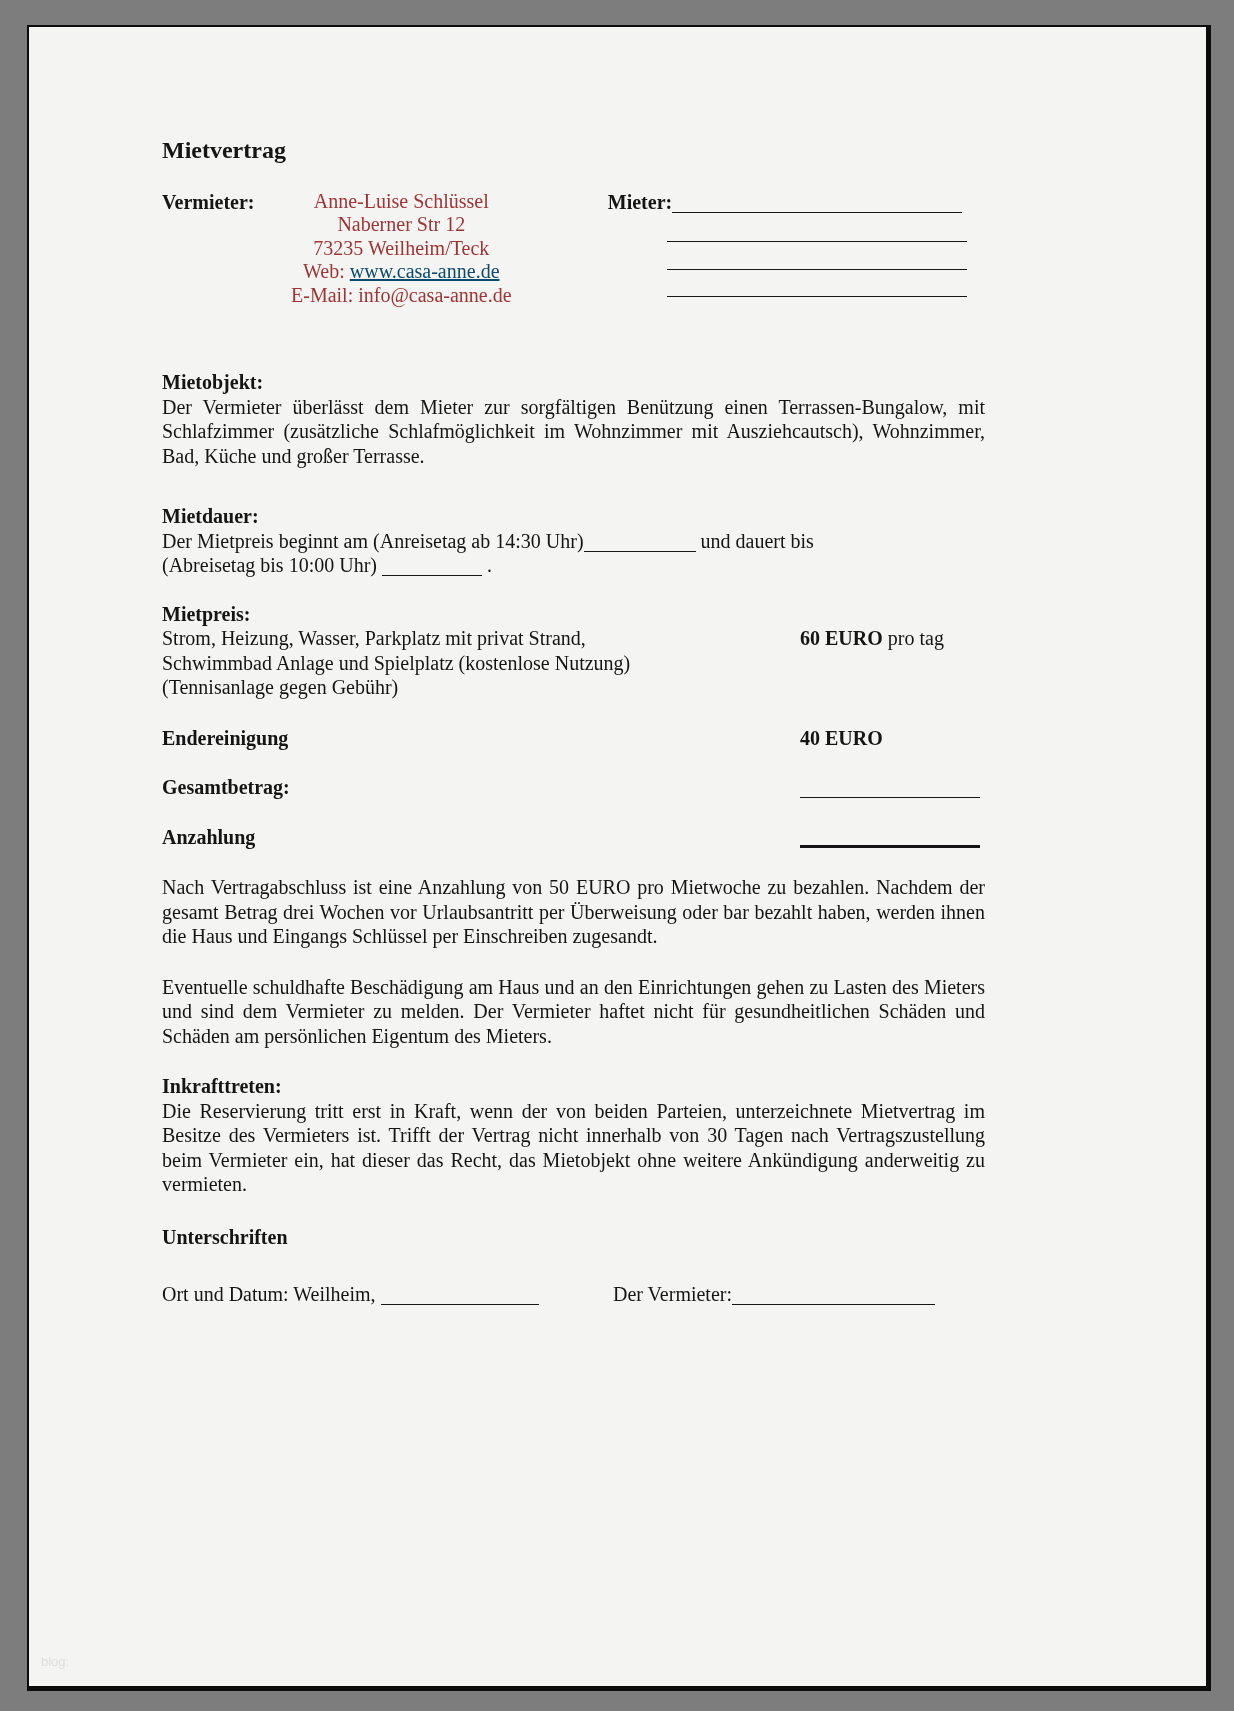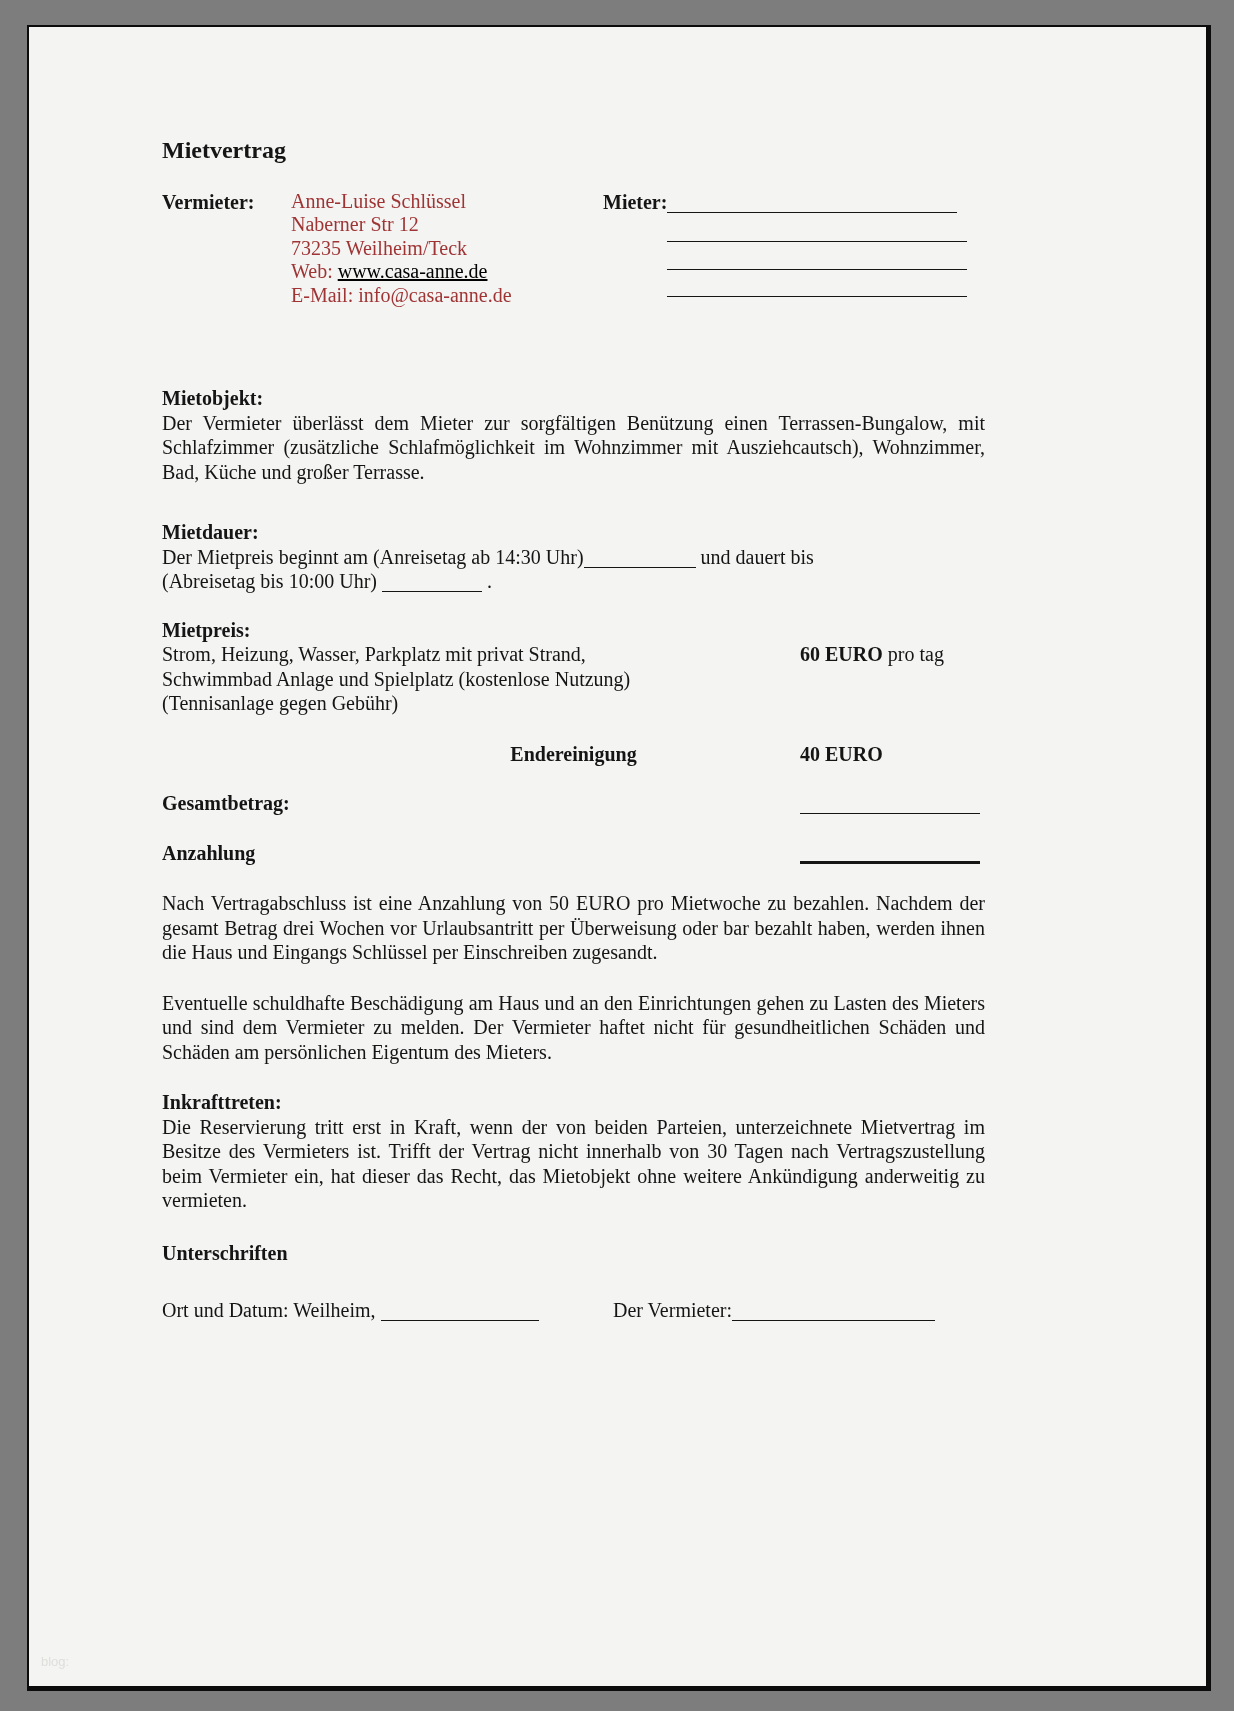--- a/index.html
+++ b/index.html
@@ -33,32 +33,32 @@
     line-height: 24.5px;
   }
   .bold { font-weight: bold; }
   .title {
     font-size: 24px; line-height: 30px;
     font-weight: bold;
     margin-bottom: 25px;
   }
   .red { color: #9e3434; }
   .link {
-    color: #000000;
+    color: #0c4a6e;
     text-decoration: underline;
     cursor: pointer;
   }
   .wavy {
     text-decoration-style: wavy;
     text-decoration-color: #b53a2f;
     text-decoration-thickness: 1px;
     text-underline-offset: 4px;
     text-decoration-skip-ink: none;
   }
-  .parties { position: relative; height: 120px; margin-bottom: 76px; }
+  .parties { position: relative; height: 120px; margin-bottom: 60px; text-align: center; }
   .label-vermieter { position: absolute; left: 0; top: 0; }
   .address { position: absolute; left: 129px; top: 0; line-height: 23.4px; }
   .mieter { position: absolute; left: 441px; top: 0; }
   .blank {
     display: inline-block;
     border-bottom: 1.4px solid #151515;
     vertical-align: -4px;
     height: 1px;
   }
   .blank-mieter { width: 290px; }
@@ -68,21 +68,21 @@
     border-bottom: 1.4px solid #151515;
   }
   .sec-mietobjekt { margin-bottom: 36px; }
   .sec-mietdauer  { margin-bottom: 24px; }
   .sec-mietpreis  { margin-bottom: 26px; }
   .just { text-align: justify; }
   .blank-dauer1 { width: 112px; }
   .blank-dauer2 { width: 100px; }
   .rel { position: relative; }
   .price-col { position: absolute; left: 638px; top: 0; white-space: nowrap; }
-  .row-ender    { position: relative; margin-bottom: 25px; text-align: center; }
+  .row-ender    { position: relative; margin-bottom: 25px; }
   .row-gesamt   { position: relative; margin-bottom: 25px; }
   .row-anzahl   { position: relative; margin-bottom: 26px; }
   .blank-amount { width: 180px; }
   .blank-amount-bold { width: 180px; border-bottom-width: 3px; }
   .para { margin-bottom: 26px; }
   .sec-inkraft { margin-bottom: 28px; }
   .heading-unterschriften { font-weight: bold; margin-bottom: 26px; }
   .sig-row { position: relative; margin-top: 33px; }
   .sig-row1 { margin-bottom: 24px; }
   .sig-right { position: absolute; left: 451px; top: 0; white-space: nowrap; }

